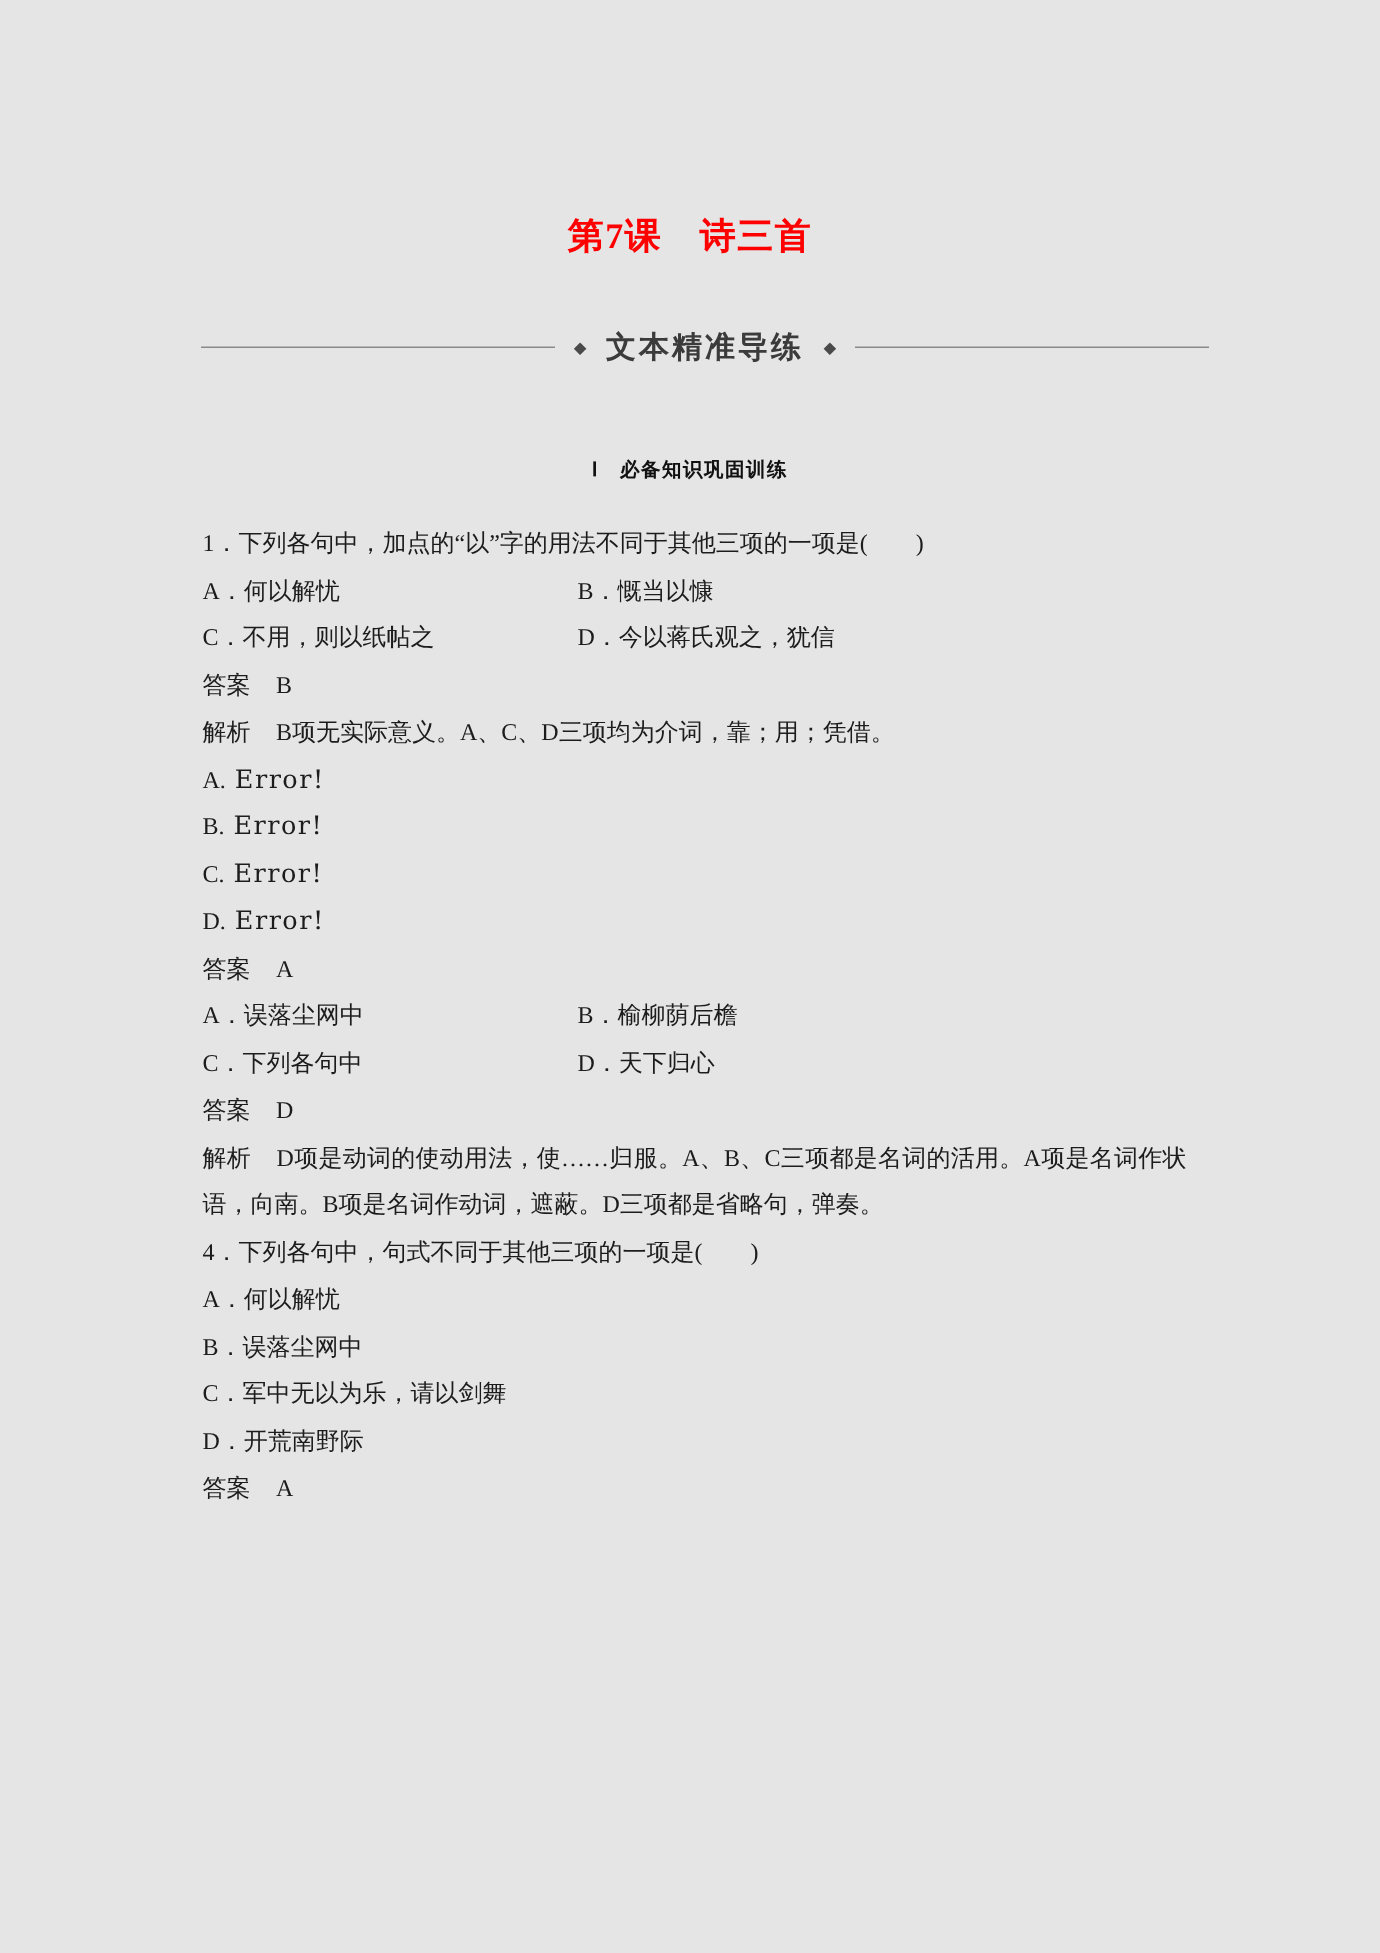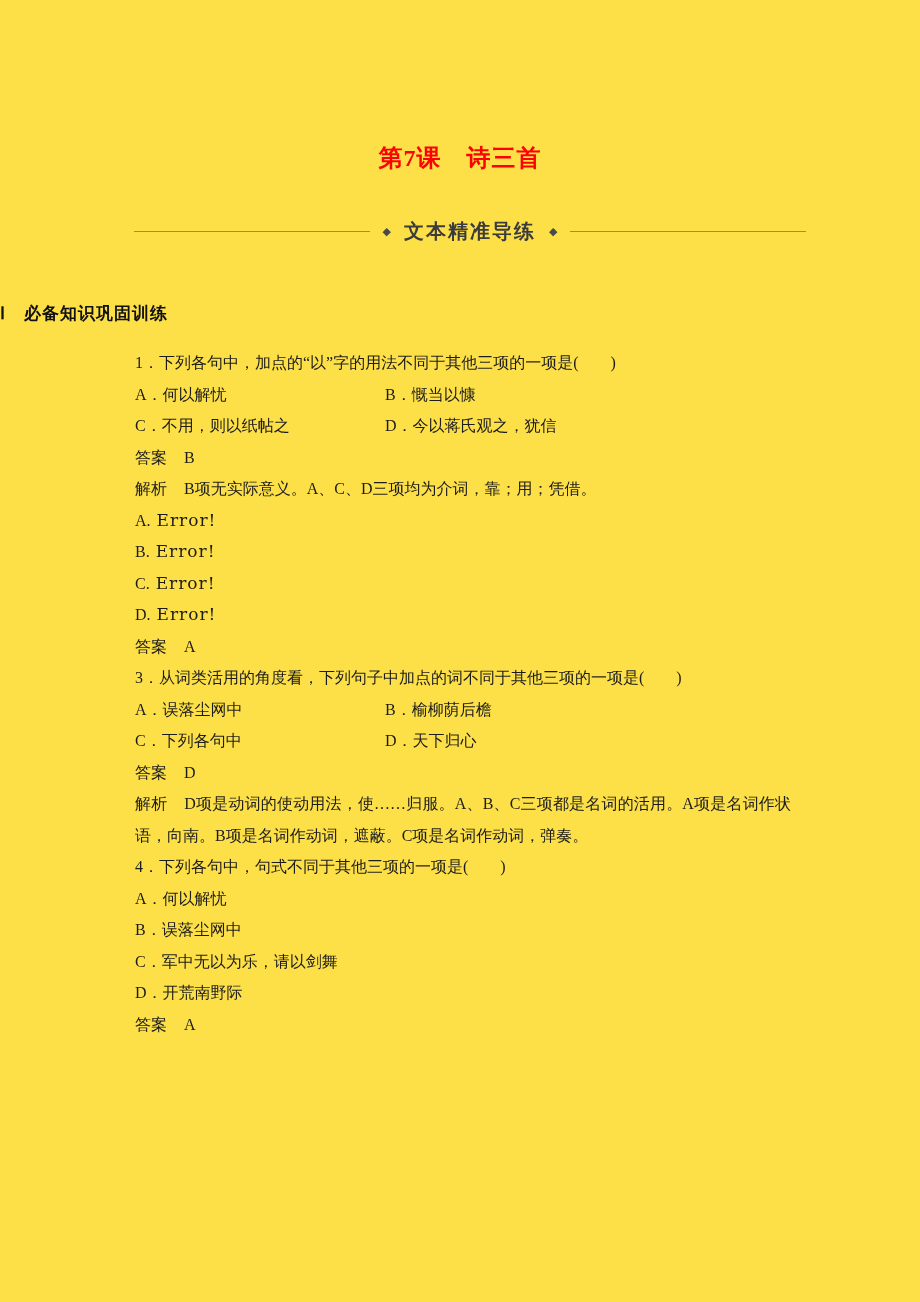--- a/index.html
+++ b/index.html
@@ -1,19 +1,19 @@
 <!DOCTYPE html>
 <html><head>
 <meta charset="utf-8">
 <style>
   html,body{margin:0;padding:0;background:#ffffff;}
   .page{
     position:relative;
     width:920px;height:1302px;
-    background:#fde047;
+    background:#e5e5e5;
     font-family:"Liberation Serif","DejaVu Serif",serif;
     color:#1c1c1c;
     overflow:hidden;
   }
   .doc-title{
     margin:0;
     padding-top:143px;
     text-align:center;
     font-size:24px;
     line-height:30px;
@@ -40,27 +40,27 @@
   .banner-text{
     font-family:Liberation Sans, sans-serif;
     font-weight:bold;
     font-size:20px;
     letter-spacing:2px;
     color:#3b3b3b;
     white-space:nowrap;
   }
   .section-head{
     margin:58px 0 0 0;
-    text-align:left;
-    font-size:17px;
+    text-align:center;
+    font-size:13px;
     line-height:24px;
     font-weight:bold;
     letter-spacing:1px;
     color:#111111;
-    font-family:Liberation Serif, serif;
+    font-family:Liberation Mono, monospace;
   }
   .content{
     margin:21px 0 0 135px;
     width:656px;
     font-size:16px;
     line-height:31.5px;
     text-align:justify;
   }
   .question{margin:0;padding:0;}
   .stem .num{white-space:pre;}
@@ -118,29 +118,28 @@
     <div class="options one-col">
           <div class="option error-opt"><span class="opt-label">A.</span><span class="opt-text">Error!</span></div>
           <div class="option error-opt"><span class="opt-label">B.</span><span class="opt-text">Error!</span></div>
           <div class="option error-opt"><span class="opt-label">C.</span><span class="opt-text">Error!</span></div>
           <div class="option error-opt"><span class="opt-label">D.</span><span class="opt-text">Error!</span></div>
         </div>
     <div class="answer"><span class="lab">答案</span><span class="val">A</span></div>
   </section>
 
   <section class="question">
-    <div class="stem"><span class="num">3．</span><span class="text">从词类活用的角度看，下列句子中加点的词不同于其他三项的一项是(　　)</span></div>
     <div class="options two-col">
           <div class="option"><span class="opt-label">A．</span><span class="opt-text">误落尘网中</span></div>
           <div class="option"><span class="opt-label">B．</span><span class="opt-text">榆柳荫后檐</span></div>
           <div class="option"><span class="opt-label">C．</span><span class="opt-text">下列各句中</span></div>
           <div class="option"><span class="opt-label">D．</span><span class="opt-text">天下归心</span></div>
         </div>
     <div class="answer"><span class="lab">答案</span><span class="val">D</span></div>
-    <div class="analysis"><span class="lab">解析</span><span class="val">D项是动词的使动用法，使……归服。A、B、C三项都是名词的活用。A项是名词作状语，向南。B项是名词作动词，遮蔽。C项是名词作动词，弹奏。</span></div>
+    <div class="analysis"><span class="lab">解析</span><span class="val">D项是动词的使动用法，使……归服。A、B、C三项都是名词的活用。A项是名词作状语，向南。B项是名词作动词，遮蔽。D三项都是省略句，弹奏。</span></div>
   </section>
 
   <section class="question">
     <div class="stem"><span class="num">4．</span><span class="text">下列各句中，句式不同于其他三项的一项是(　　)</span></div>
     <div class="options one-col">
           <div class="option"><span class="opt-label">A．</span><span class="opt-text">何以解忧</span></div>
           <div class="option"><span class="opt-label">B．</span><span class="opt-text">误落尘网中</span></div>
           <div class="option"><span class="opt-label">C．</span><span class="opt-text">军中无以为乐，请以剑舞</span></div>
           <div class="option"><span class="opt-label">D．</span><span class="opt-text">开荒南野际</span></div>
         </div>

